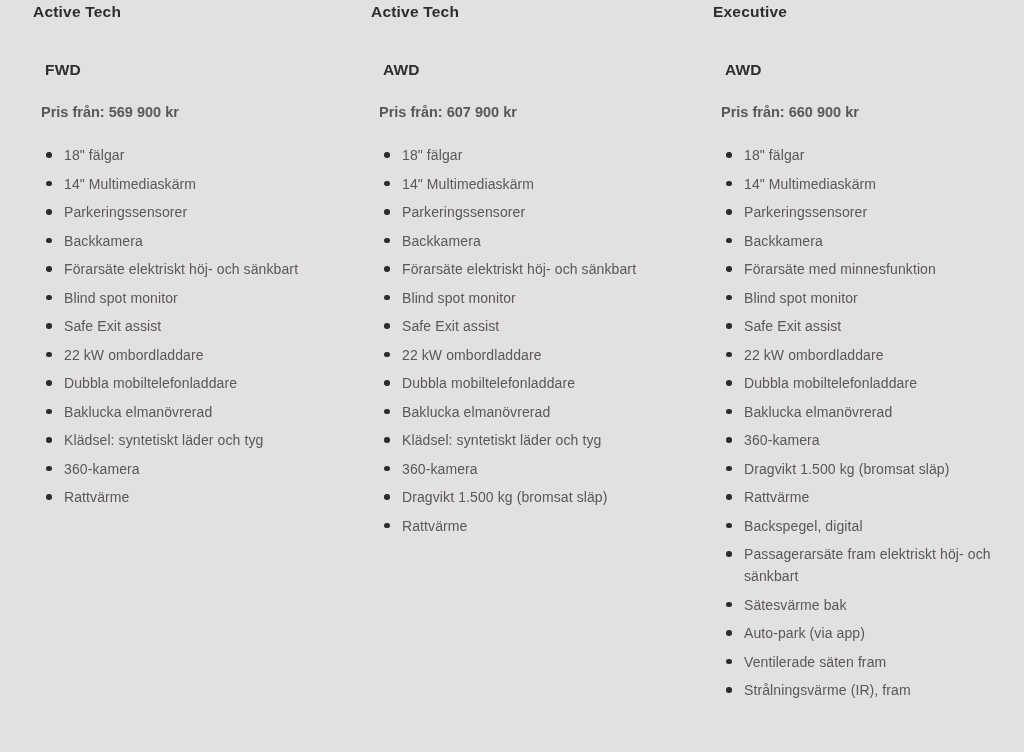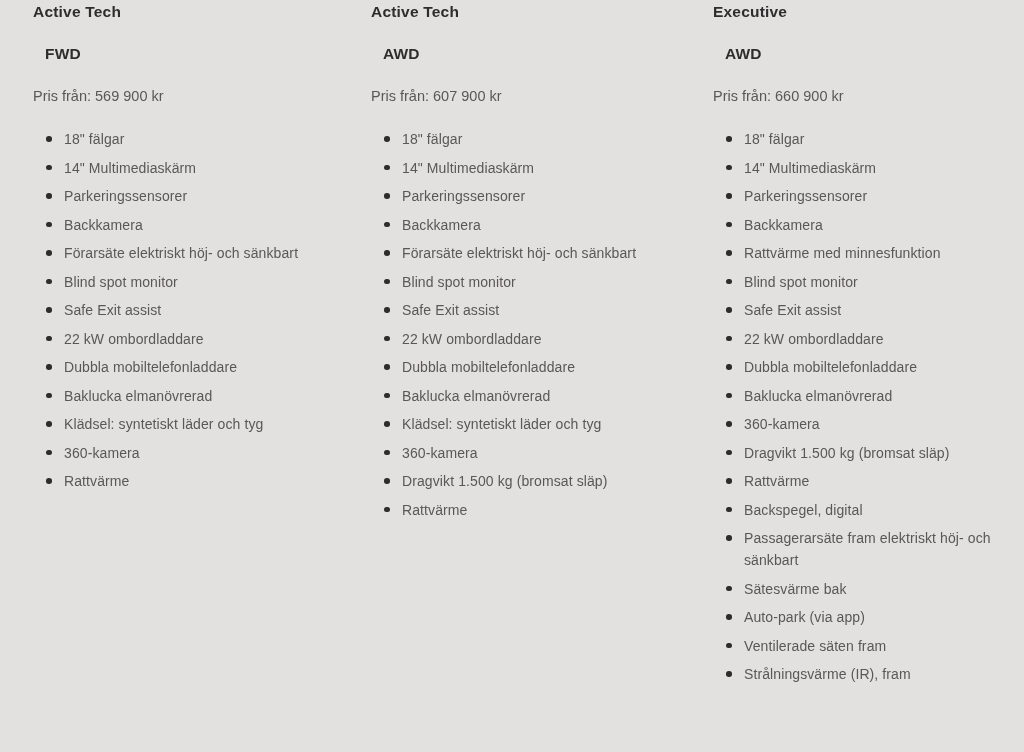--- a/index.html
+++ b/index.html
@@ -19,36 +19,36 @@
   .col { flex: 0 0 auto; box-sizing: border-box; }
   .col:nth-child(1) { width: 338px; }
   .col:nth-child(2) { width: 342px; }
   .col:nth-child(3) { width: 311px; }
   .grade {
     font-size: 15.5px;
     line-height: 16px;
     font-weight: 600;
     letter-spacing: 0.2px;
     color: #2d2d2d;
-    margin: 0 0 26px 0;
+    margin: 0 0 42px 0;
   }
   .drivetrain {
     font-size: 15.5px;
     line-height: 16px;
     font-weight: 600;
     letter-spacing: 0.2px;
     color: #2d2d2d;
     margin: 0 0 27px 12px;
   }
   .price {
     font-size: 14.5px;
     line-height: 15px;
-    font-weight: 400;
+    font-weight: 700;
     color: #595757;
-    margin: 0 0 24px 0;
+    margin: 0 0 24px 8px;
   }
   ul.features {
     margin: 0;
     padding: 0;
     list-style: none;
   }
   ul.features li {
     position: relative;
     padding-left: 31px;
     padding-right: 10px;
@@ -118,21 +118,21 @@
 
   <section class="col">
     <h3 class="grade">Executive</h3>
     <h4 class="drivetrain">AWD</h4>
     <p class="price">Pris från: 660 900 kr</p>
     <ul class="features">
         <li>18" fälgar</li>
         <li>14" Multimediaskärm</li>
         <li>Parkeringssensorer</li>
         <li>Backkamera</li>
-        <li>Rattvärme med minnesfunktion</li>
+        <li>Förarsäte med minnesfunktion</li>
         <li>Blind spot monitor</li>
         <li>Safe Exit assist</li>
         <li>22 kW ombordladdare</li>
         <li>Dubbla mobiltelefonladdare</li>
         <li>Baklucka elmanövrerad</li>
         <li>360-kamera</li>
         <li>Dragvikt 1.500 kg (bromsat släp)</li>
         <li>Rattvärme</li>
         <li>Backspegel, digital</li>
         <li>Passagerarsäte fram elektriskt höj- och sänkbart</li>

